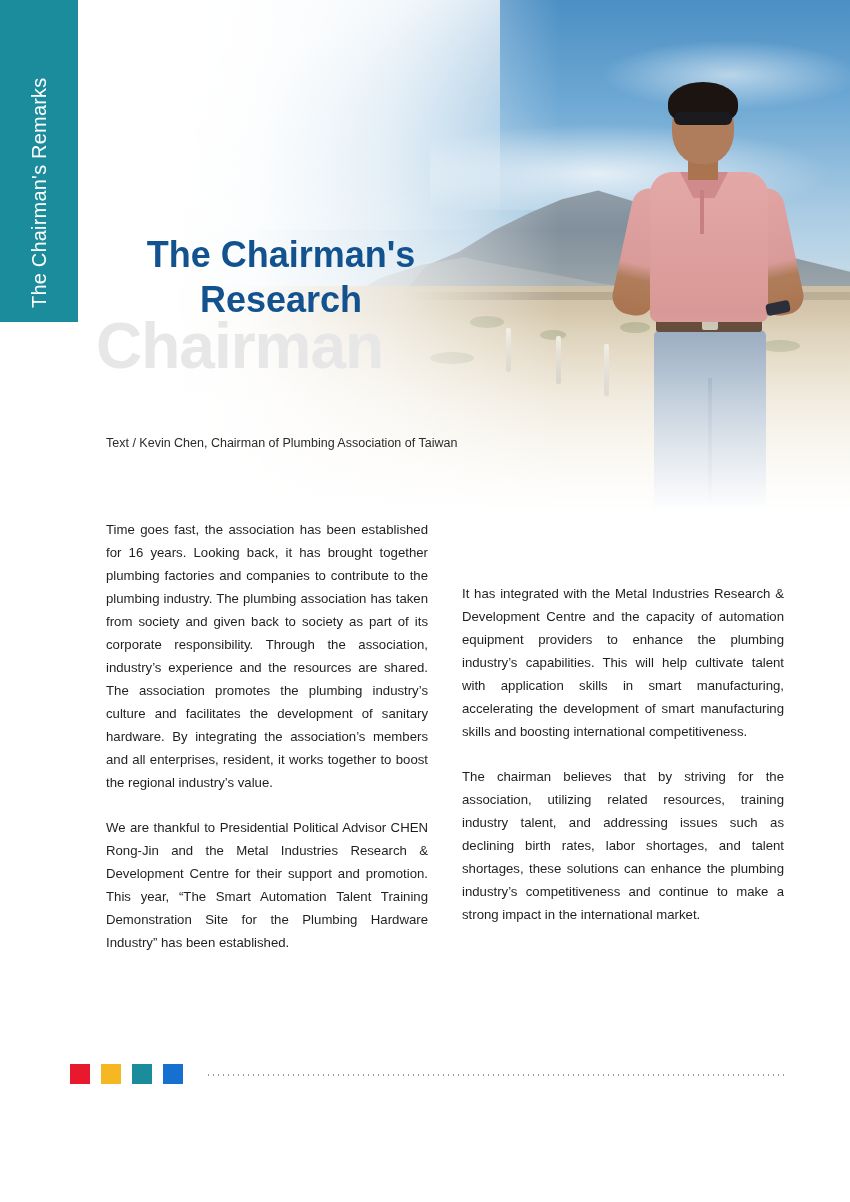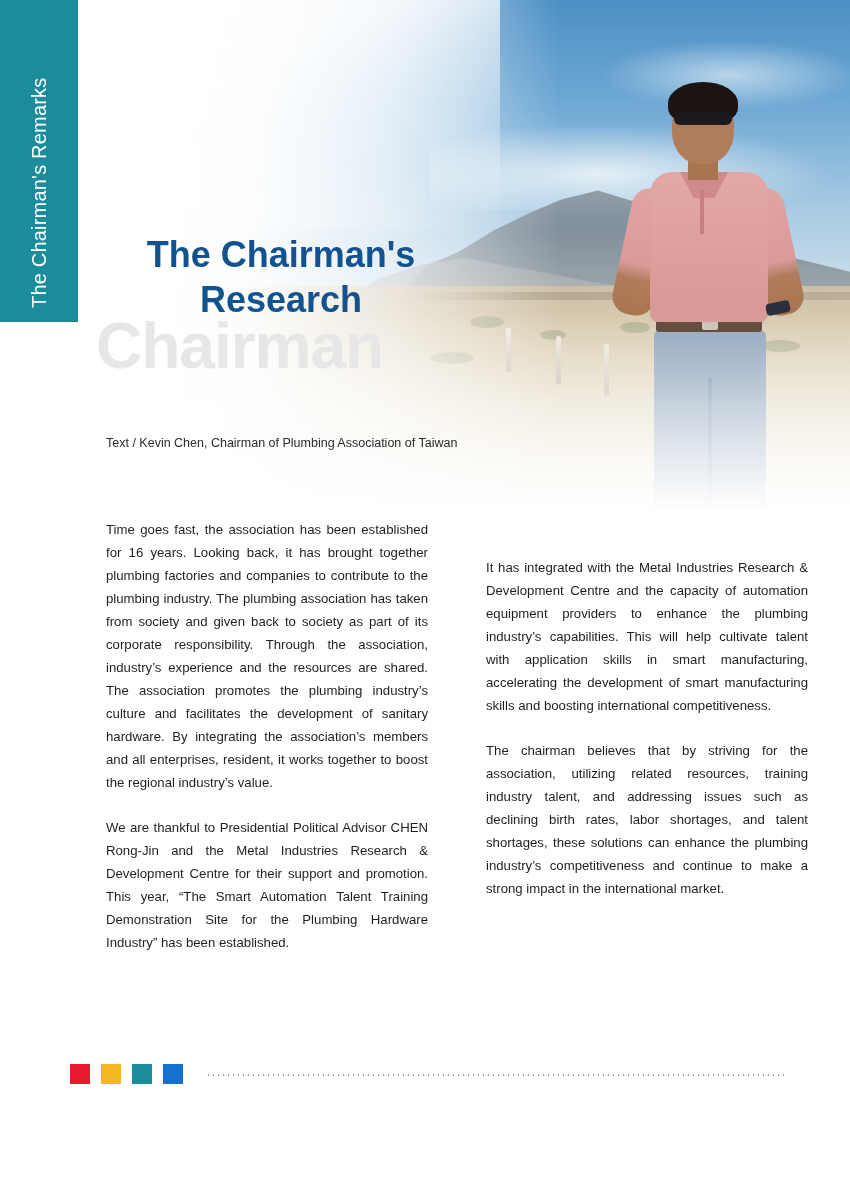--- a/index.html
+++ b/index.html
@@ -240,21 +240,21 @@
   
   .col {
     position: absolute;
     width: 322px;
     color: #1f1f1f;
     font-size: 13.2px;
     line-height: 23px;
     text-align: justify;
   }
   .col-left { left: 106px; top: 518px; }
-  .col-right { left: 462px; top: 556px; margin-left: 24px; }
+  .col-right { left: 462px; top: 582px; }
   .col p { margin: 0 0 22px 0; }
   .col p:last-child { margin-bottom: 0; }
 
   
   .footer {
     position: absolute;
     left: 70px;
     top: 1064px;
     width: 714px;
     height: 20px;

